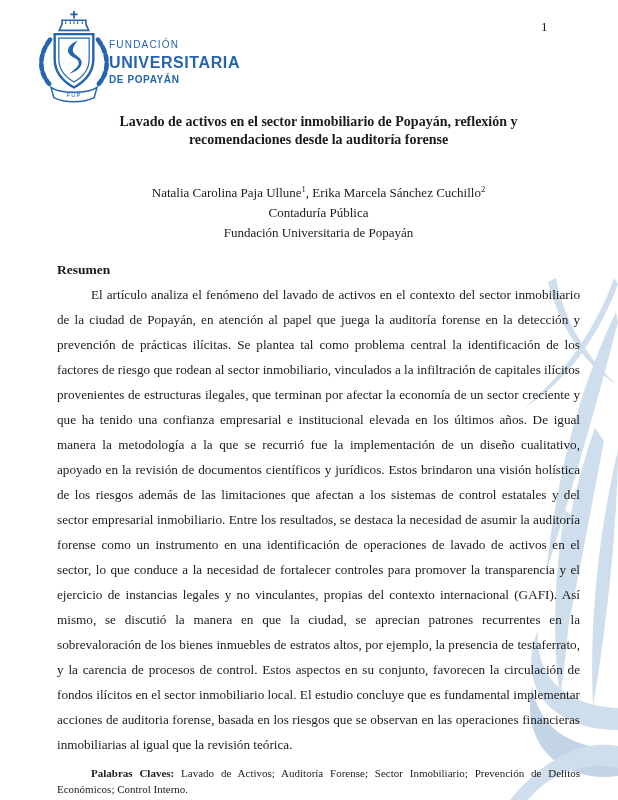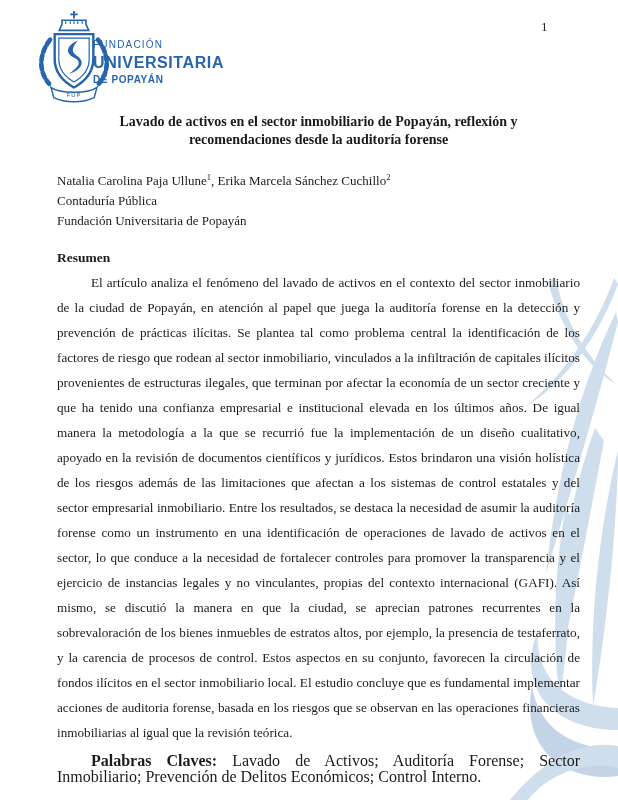--- a/index.html
+++ b/index.html
@@ -9,21 +9,21 @@
     background:#ffffff;
     overflow:hidden;
     font-family:"Liberation Serif", serif;
     color:#1b1b1b;
   }
   
   .watermark{position:absolute;left:498px;top:278px;width:120px;height:522px;z-index:0;}
   
   .logo{position:absolute;left:28px;top:10px;z-index:2;}
   .wordmark{
-    position:absolute;left:93px;top:40px;z-index:2;
+    position:absolute;left:109px;top:40px;z-index:2;
     font-family:"Liberation Sans", sans-serif;color:#2565ae;line-height:1;
   }
   .wordmark .wm1{font-size:10px;letter-spacing:1.2px;font-weight:400;margin-bottom:5px;}
   .wordmark .wm2{font-size:16px;letter-spacing:.6px;font-weight:700;margin-bottom:4px;}
   .wordmark .wm3{font-size:10px;letter-spacing:.6px;font-weight:700;}
   .pagenum{position:absolute;left:541px;top:19px;font-size:13px;z-index:2;}
   .vigilado{
     position:absolute;top:12px;right:2px;width:110px;height:14px;
     transform:rotate(-90deg);transform-origin:top right;
     display:flex;align-items:center;gap:4px;z-index:2;
@@ -31,30 +31,30 @@
     white-space:nowrap;
   }
   .vig-box{color:#7c97b8;border:1px solid #7c97b8;padding:1px 3px;}
   
   .content{position:relative;z-index:1;padding:113px 38px 0 57px;}
   .title-es,.title-en{
     font-size:14px;font-weight:700;text-align:center;
     line-height:18px;margin:0 auto;max-width:425px;
   }
   .title-en{margin-top:26px;position:relative;left:9px;}
-  .authors{margin-top:22px;text-align:left;font-size:13px;line-height:20.2px;}
+  .authors{margin-top:34px;text-align:center;font-size:13px;line-height:20.2px;}
   .authors p{margin:0;}
   sup{font-size:8.5px;line-height:0;}
   .res-head{margin:18px 0 0 0;font-weight:700;font-size:13.5px;}
   .abstract{
     margin:4px 0 0 0;font-size:13.2px;line-height:25px;
     text-align:justify;text-indent:34px;
   }
   .keywords{
-    margin:8px 0 0 0;font-size:16px;line-height:16.1px;
+    margin:8px 0 0 0;font-size:11px;line-height:16.1px;
     text-align:justify;text-indent:34px;
   }
 </style>
 </head>
 <body>
 
 <div class="page">
 
   <svg class="watermark" viewBox="0 0 120 522" xmlns="http://www.w3.org/2000/svg" aria-hidden="true">
     <g fill="#cfdeec">

